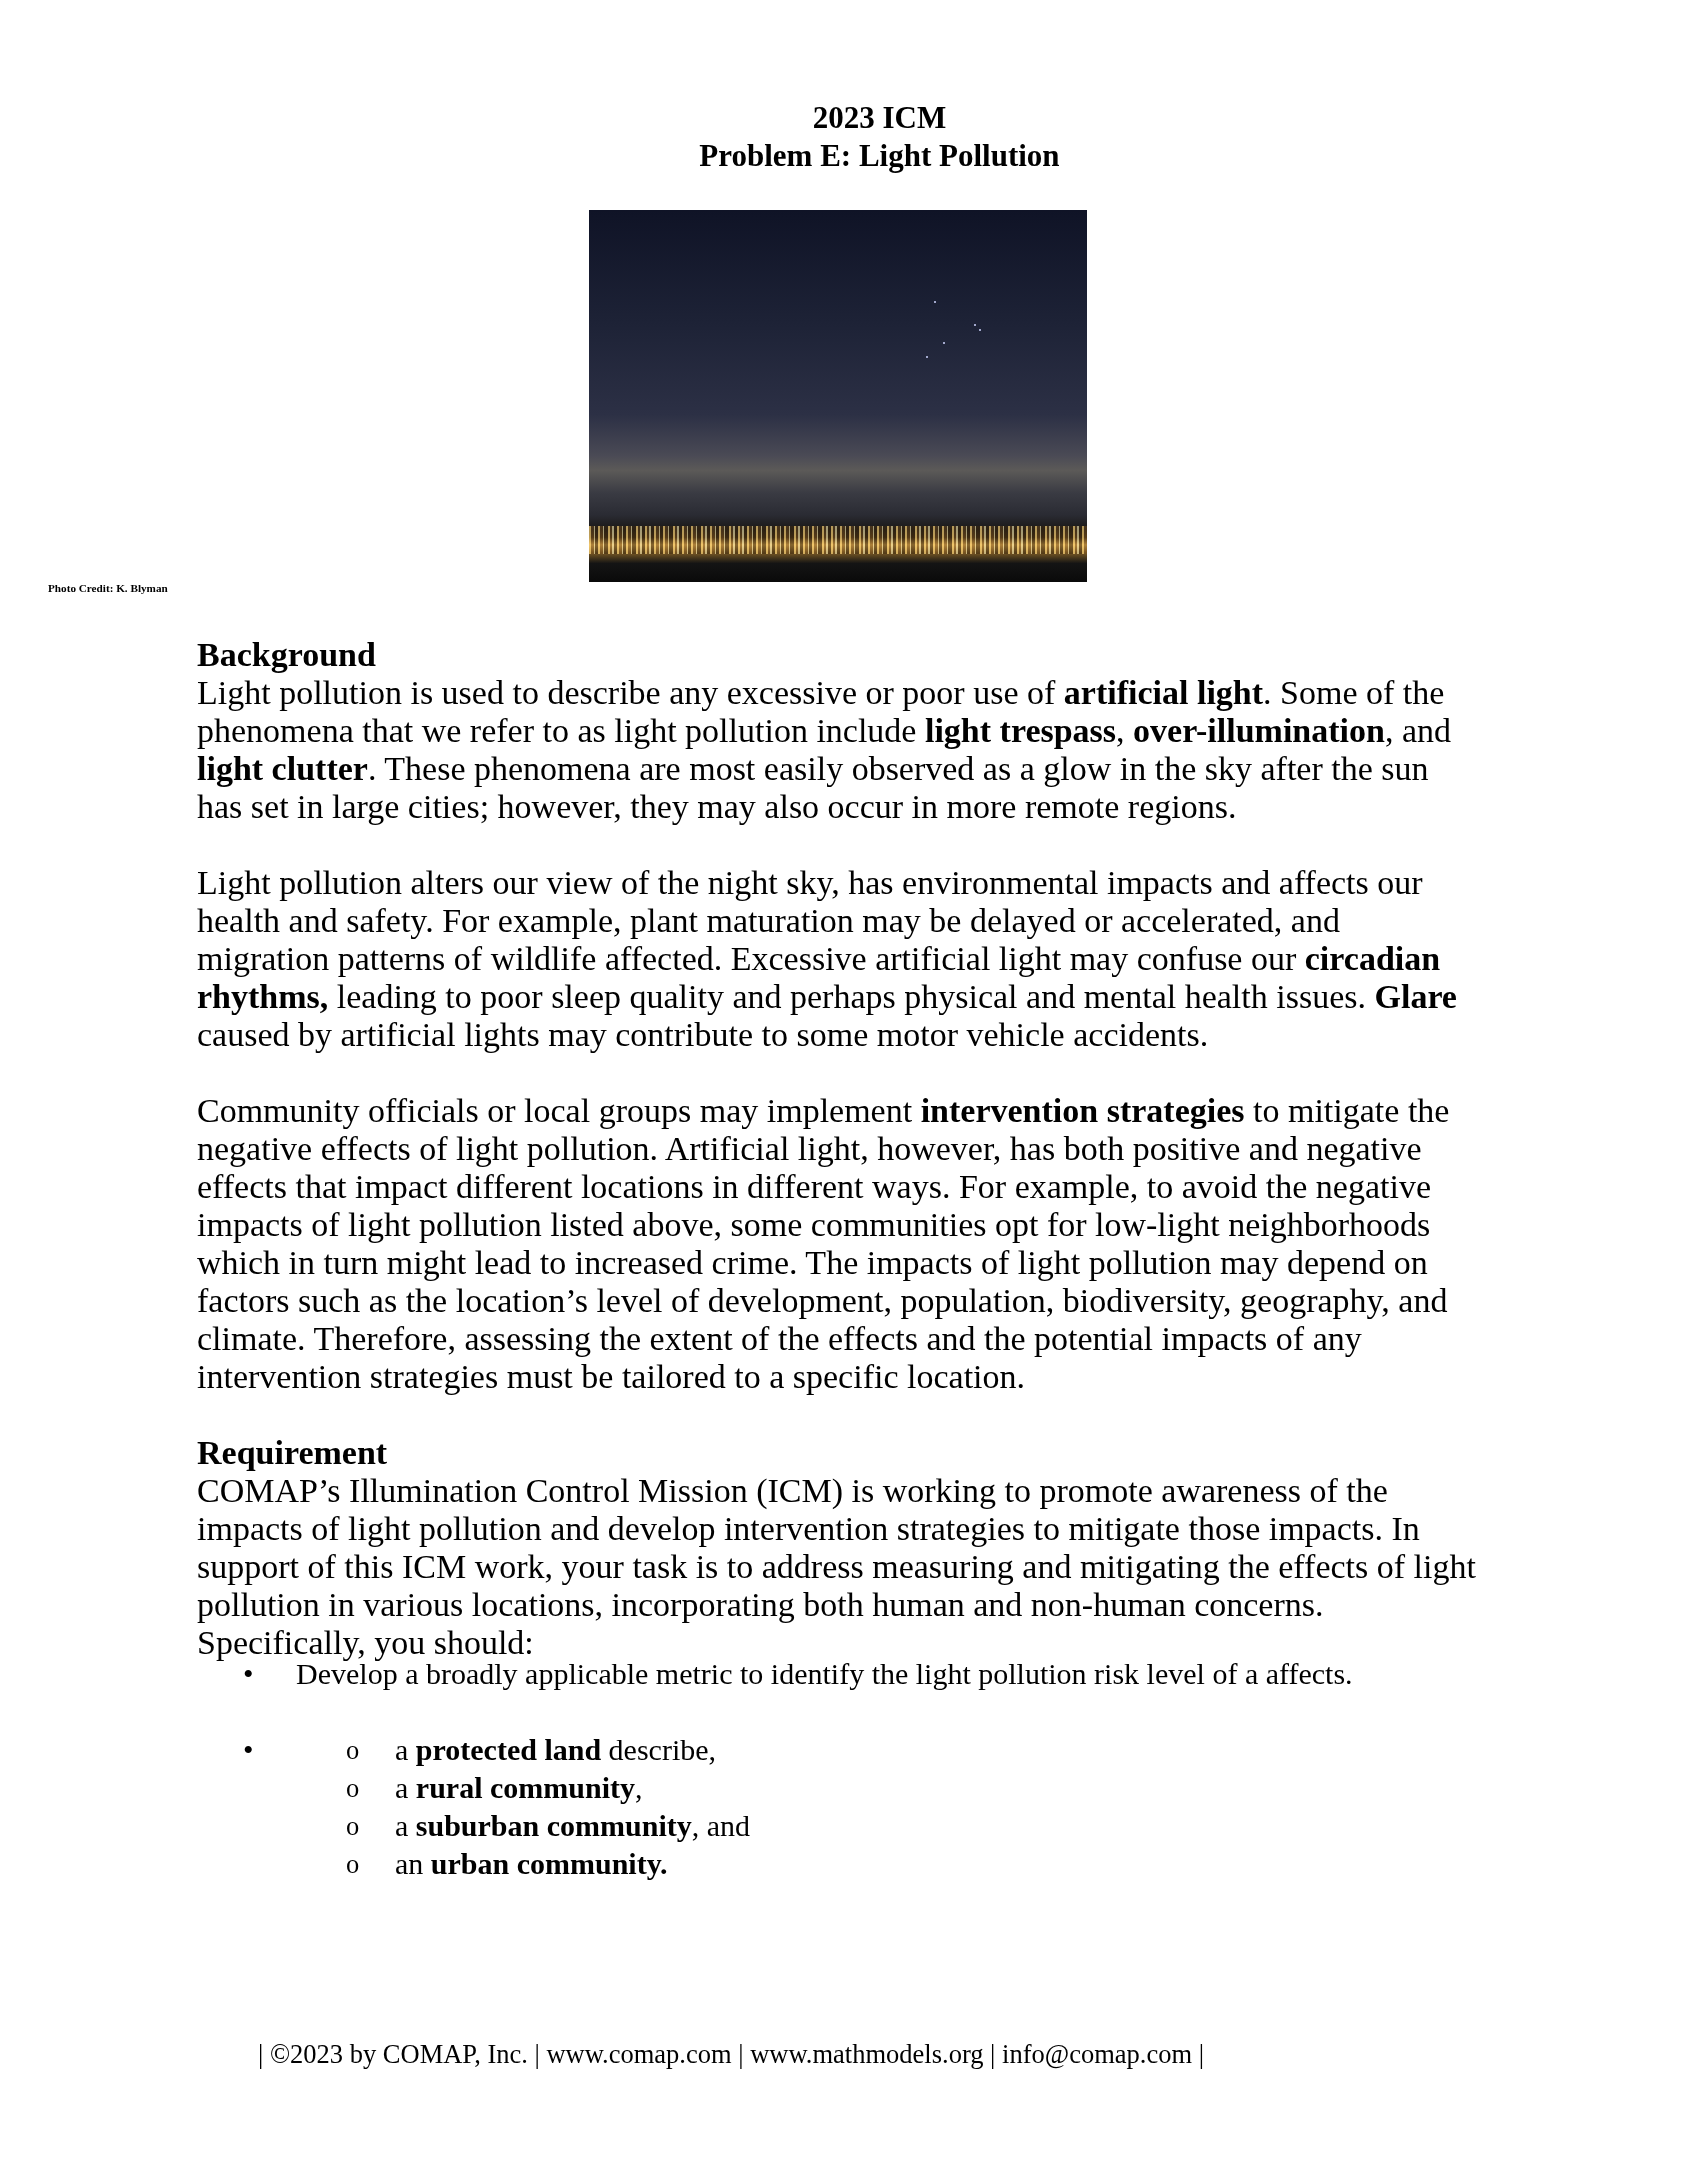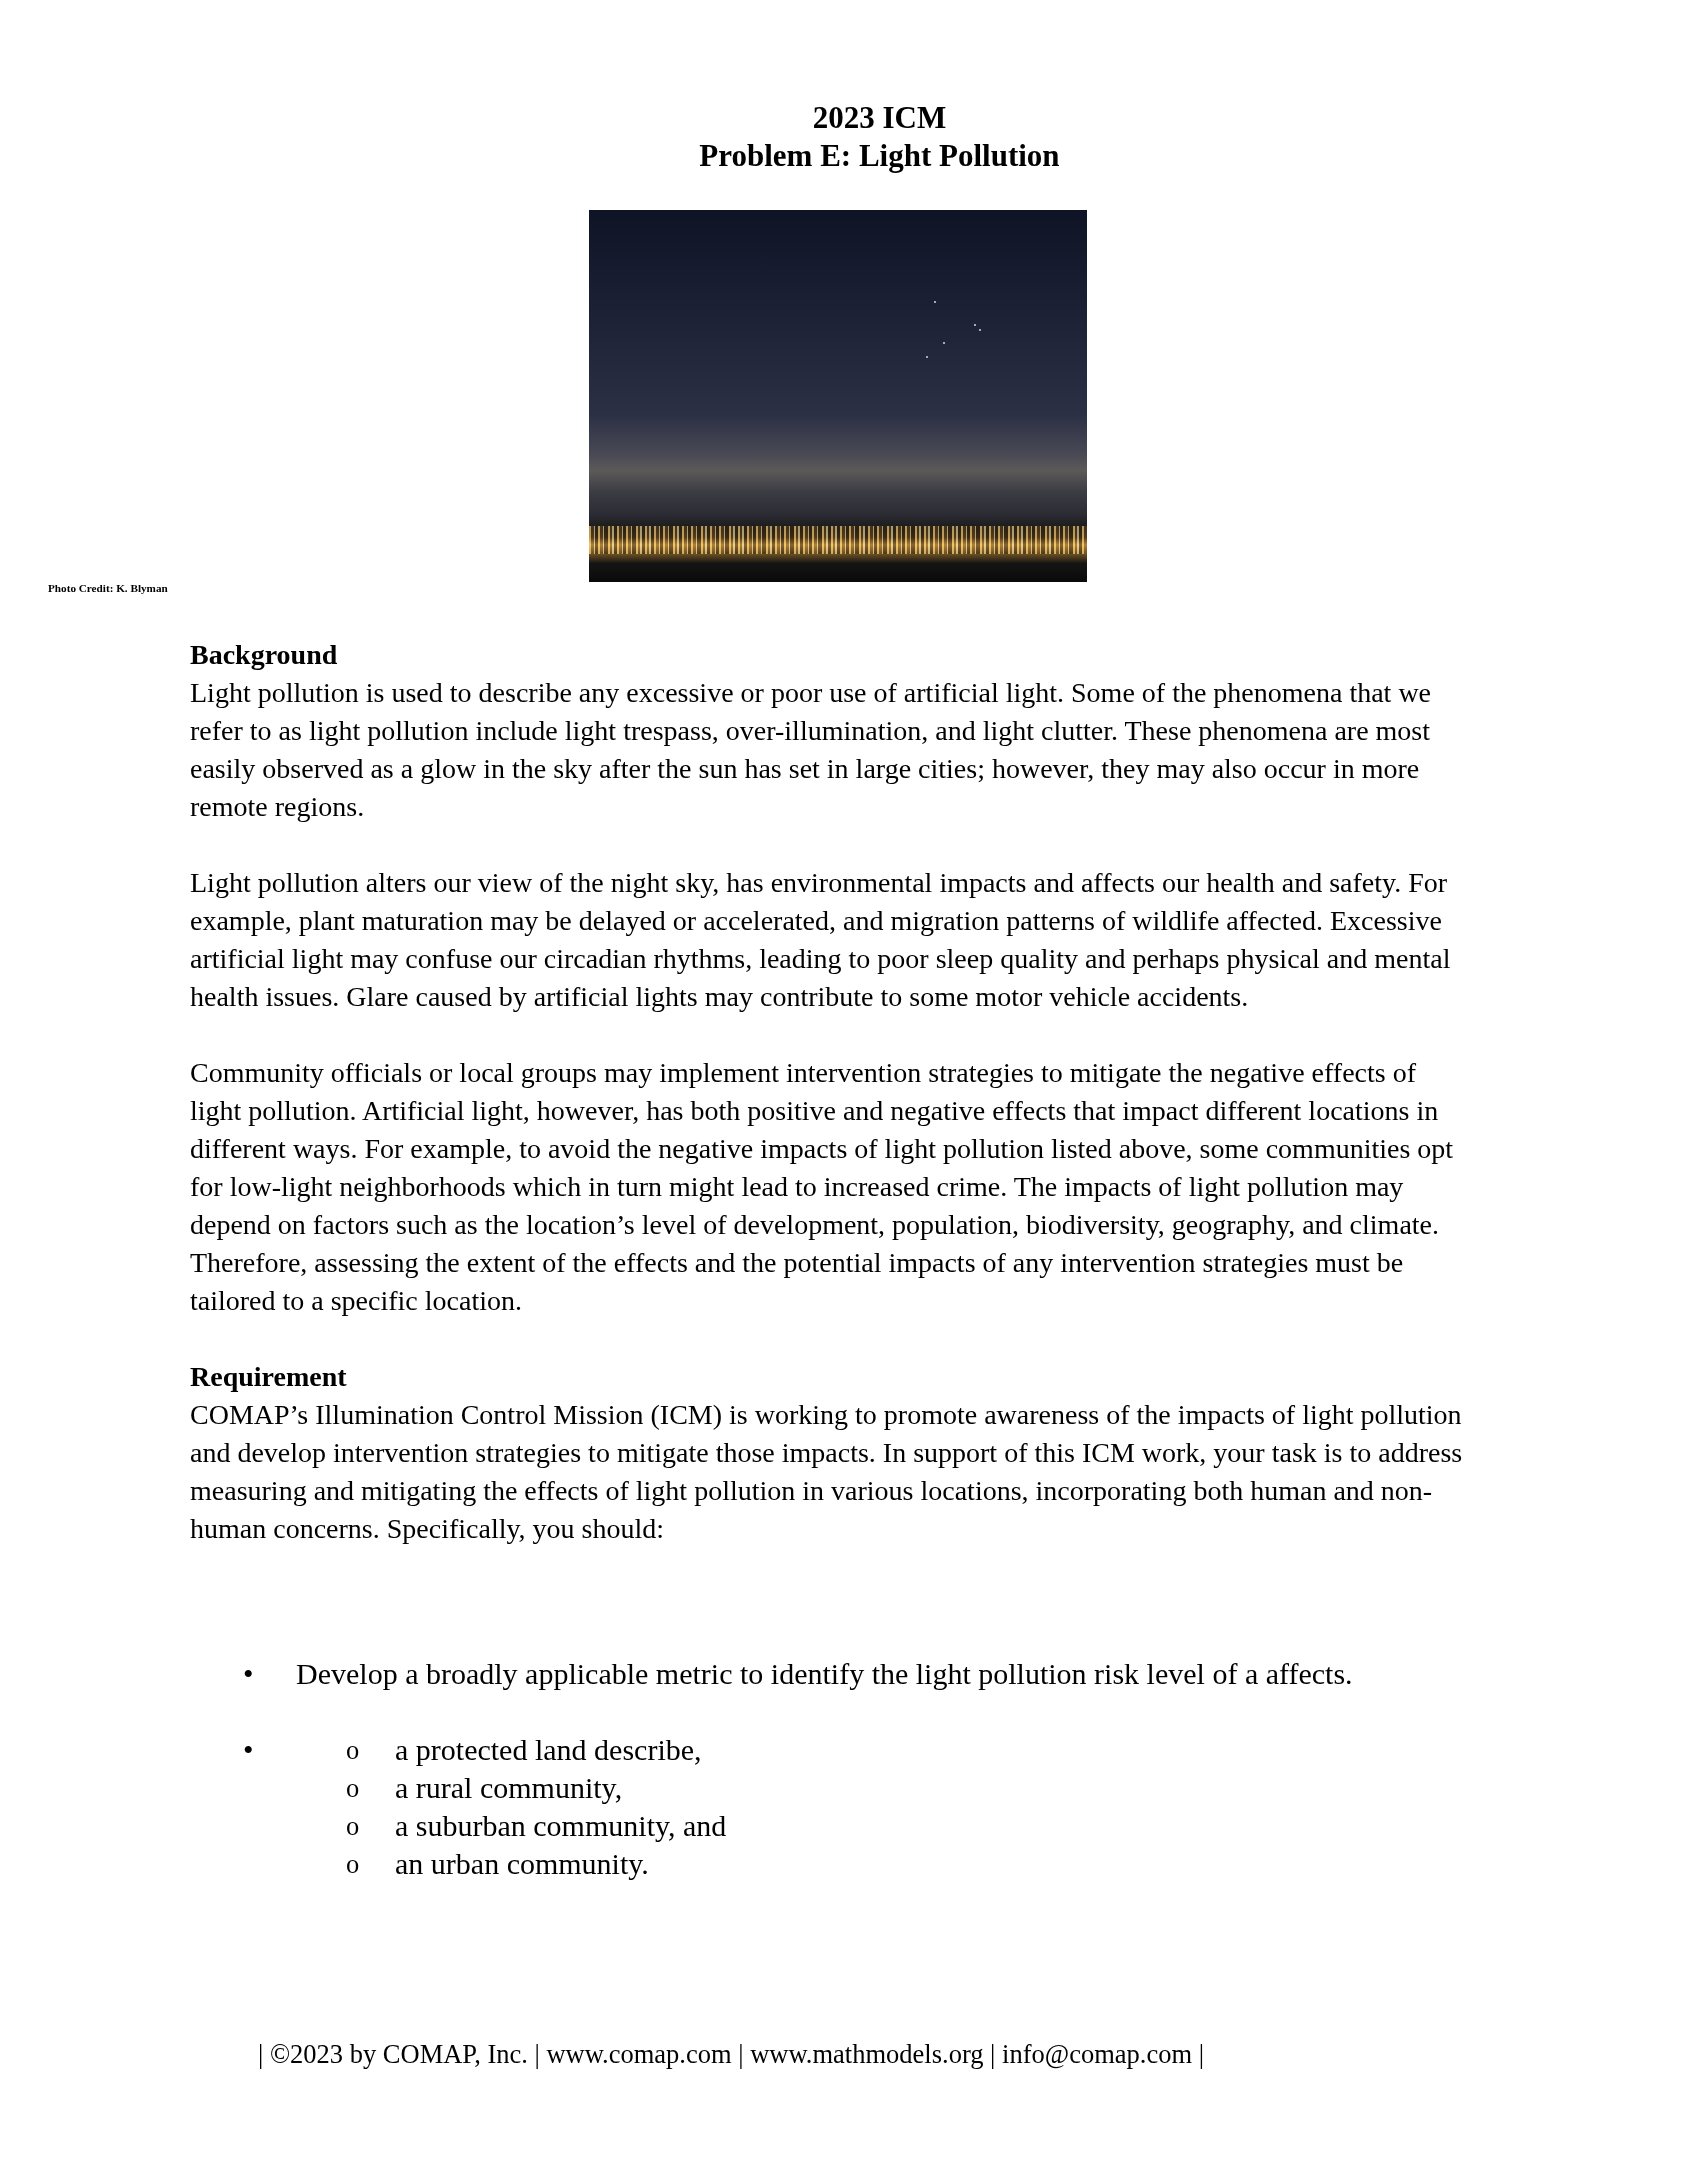--- a/index.html
+++ b/index.html
@@ -8,30 +8,30 @@
   .title { position: absolute; left: 0; width: 1687px; text-align: center; top: 99px;
            font-weight: bold; font-size: 31px; line-height: 38px; padding-left: 36px; }
   .photo { position: absolute; left: 589px; top: 210px; width: 498px; height: 372px;
            background: linear-gradient(180deg, #0f1326 0%, #1d2236 30%, #2c3045 55%, #4a4a55 66%, #5c5a58 70%, #3a3b43 76%, #2a2b33 82%, #1a1816 86%, #3b2a14 88%, #d8a850 90%, #7a5a25 92%, #141414 95%, #0a0a0a 100%);
            overflow: hidden; }
   .photo .cityband { position: absolute; left: 0; right: 0; top: 316px; height: 28px;
            background: repeating-linear-gradient(90deg, rgba(255,214,120,0.9) 0 2px, rgba(120,80,30,0.6) 2px 4.6px, rgba(255,240,180,0.8) 4.6px 6px, rgba(60,40,15,0.7) 6px 9.3px); opacity: 0.75; }
   .photo .star { position: absolute; width: 2px; height: 2px; background: #cfd6ff; border-radius: 50%; }
   .caption { position: absolute; left: 0; width: 1687px; text-align: left; top: 582px;
              font-weight: bold; font-size: 11.2px; margin-left: 48px; }
-  .doc { position: absolute; left: 190px; width: 1283px; font-size: 28px; line-height: 38px; }
+  .doc { position: absolute; left: 197px; width: 1283px; font-size: 34px; line-height: 38px; }
   .doc p { margin: 0; }
   .heading { font-weight: bold; }
   .bullets { position: absolute; left: 197px; width: 1310px; font-size: 30px; line-height: 38px; }
   .bullet-row { position: relative; padding-left: 99px; }
   .bullet-dot { position: absolute; left: 46px; top: 0; }
   .sub-row { position: relative; padding-left: 198px; }
   .sub-dot { position: absolute; left: 149px; top: 0; font-size: 26.5px; }
   .footer { position: absolute; left: 0; width: 1462px; top: 2039px; text-align: center; font-size: 26.5px; }
-  b { font-weight: normal; margin-top: 28px; }
+  b { font-weight: bold; margin-top: 28px; }
 </style>
 </head>
 <body>
 
 <div class="title">
   <div>2023 ICM</div>
   <div>Problem E: Light Pollution</div>
 </div>
 
 <div class="photo">

